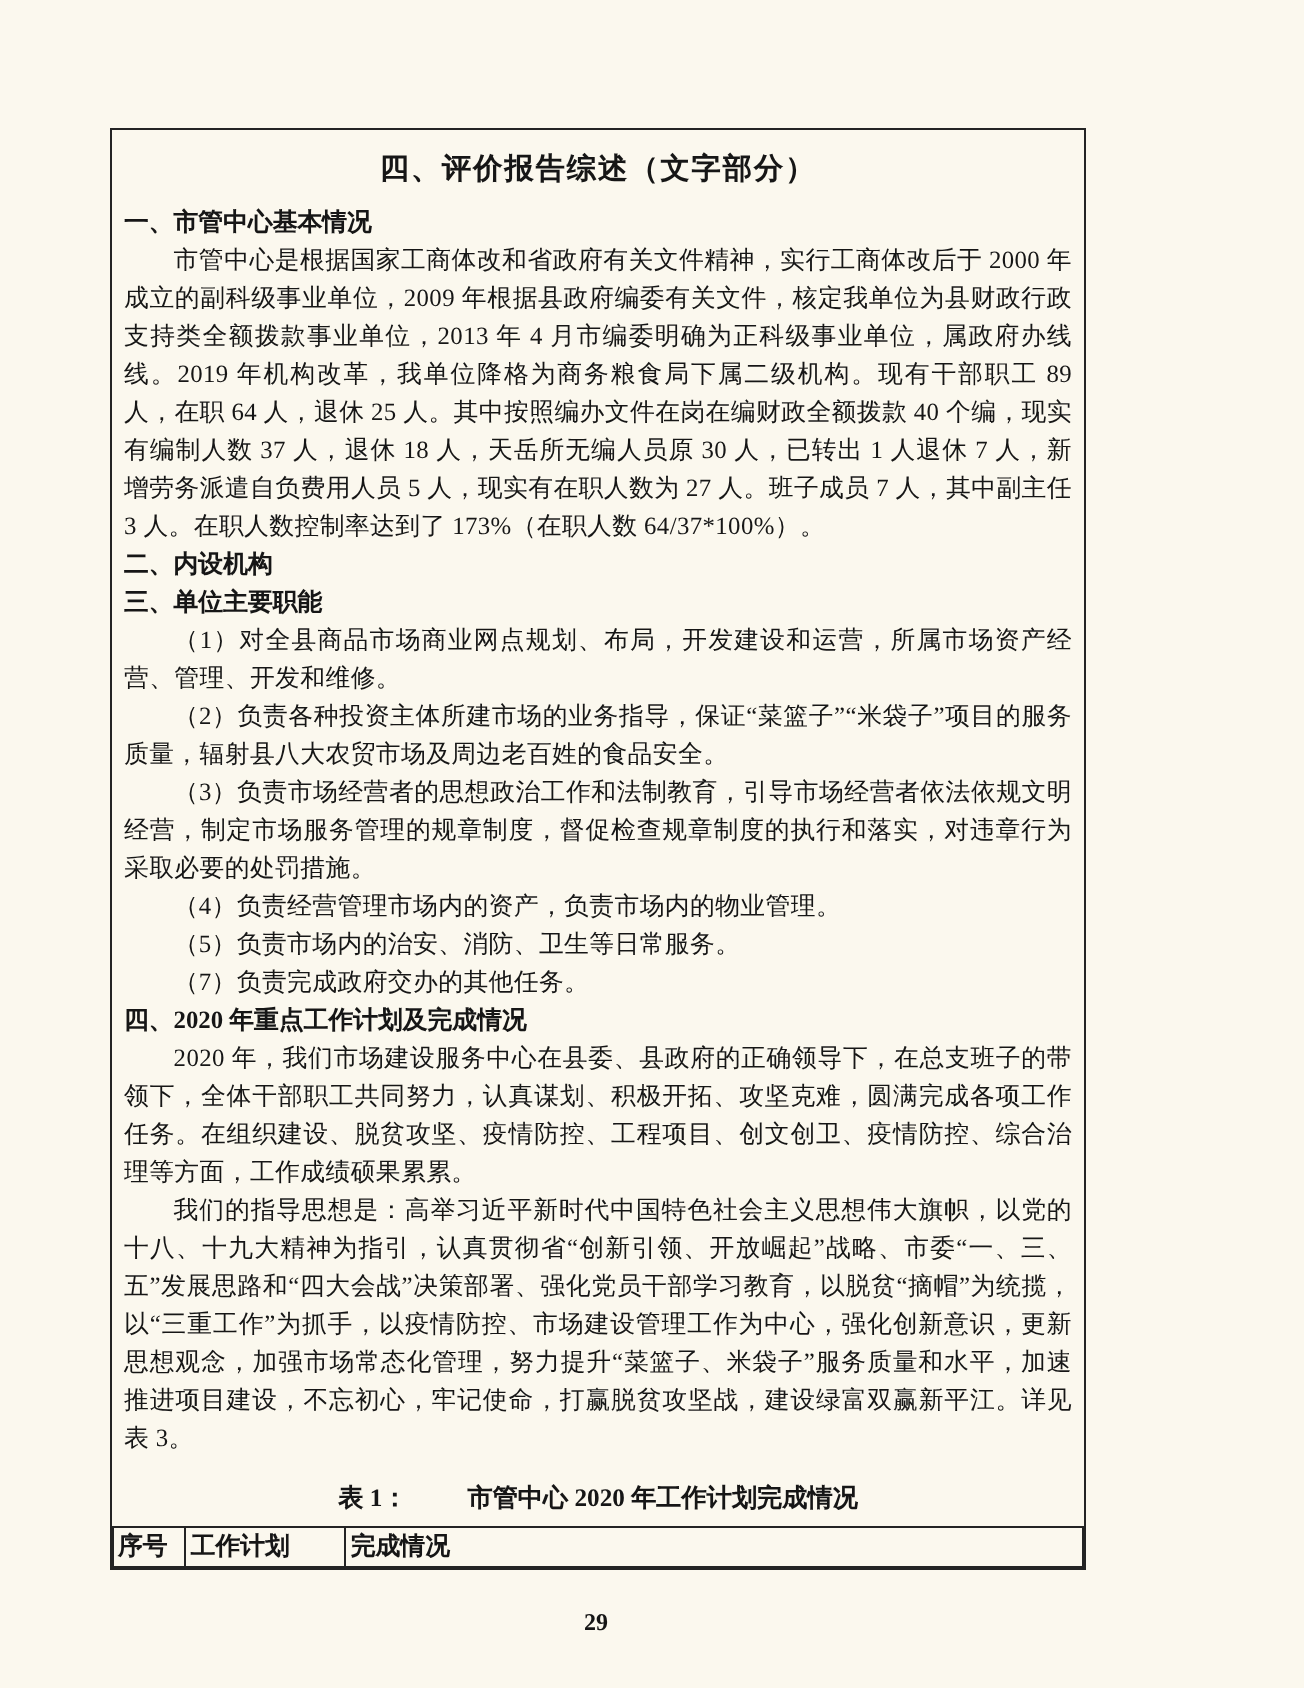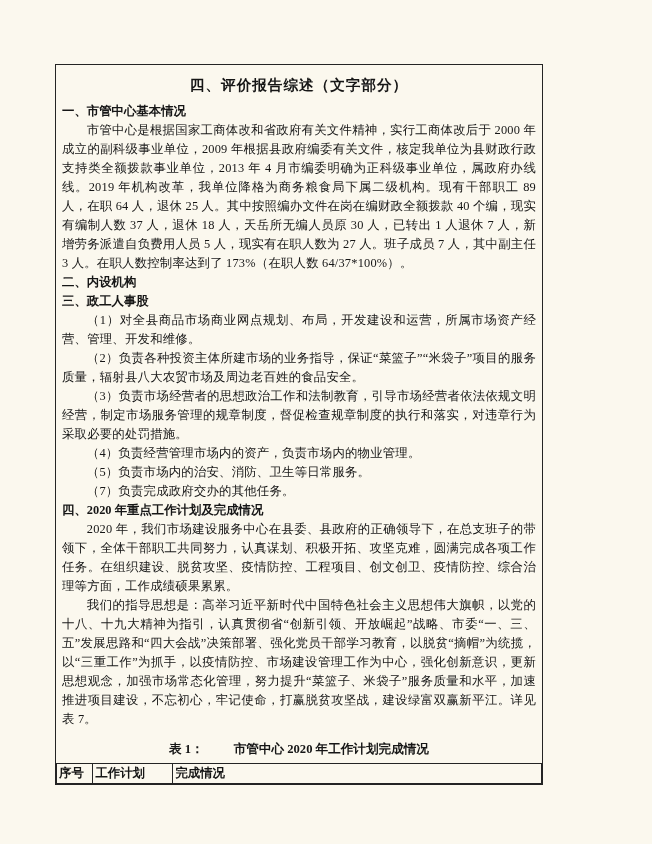--- a/index.html
+++ b/index.html
@@ -102,33 +102,33 @@
     <div class="section">
       <h2 class="section-heading">一、市管中心基本情况</h2>
       <p class="para">市管中心是根据国家工商体改和省政府有关文件精神，实行工商体改后于 2000 年成立的副科级事业单位，2009 年根据县政府编委有关文件，核定我单位为县财政行政支持类全额拨款事业单位，2013 年 4 月市编委明确为正科级事业单位，属政府办线线。2019 年机构改革，我单位降格为商务粮食局下属二级机构。现有干部职工 89 人，在职 64 人，退休 25 人。其中按照编办文件在岗在编财政全额拨款 40 个编，现实有编制人数 37 人，退休 18 人，天岳所无编人员原 30 人，已转出 1 人退休 7 人，新增劳务派遣自负费用人员 5 人，现实有在职人数为 27 人。班子成员 7 人，其中副主任 3 人。在职人数控制率达到了 173%（在职人数 64/37*100%）。</p>
     </div>
 
     <div class="section">
       <h2 class="section-heading">二、内设机构</h2>
     </div>
 
     <div class="section">
-      <h2 class="section-heading">三、政工人事股</h2>
+      <h2 class="section-heading">三、单位主要职能</h2>
       <p class="para">（1）对全县商品市场商业网点规划、布局，开发建设和运营，所属市场资产经营、管理、开发和维修。</p>
       <p class="para">（2）负责各种投资主体所建市场的业务指导，保证“菜篮子”“米袋子”项目的服务质量，辐射县八大农贸市场及周边老百姓的食品安全。</p>
       <p class="para">（3）负责市场经营者的思想政治工作和法制教育，引导市场经营者依法依规文明经营，制定市场服务管理的规章制度，督促检查规章制度的执行和落实，对违章行为采取必要的处罚措施。</p>
       <p class="para">（4）负责经营管理市场内的资产，负责市场内的物业管理。</p>
       <p class="para">（5）负责市场内的治安、消防、卫生等日常服务。</p>
       <p class="para">（7）负责完成政府交办的其他任务。</p>
     </div>
 
     <div class="section">
       <h2 class="section-heading">四、2020 年重点工作计划及完成情况</h2>
       <p class="para">2020 年，我们市场建设服务中心在县委、县政府的正确领导下，在总支班子的带领下，全体干部职工共同努力，认真谋划、积极开拓、攻坚克难，圆满完成各项工作任务。在组织建设、脱贫攻坚、疫情防控、工程项目、创文创卫、疫情防控、综合治理等方面，工作成绩硕果累累。</p>
-      <p class="para">我们的指导思想是：高举习近平新时代中国特色社会主义思想伟大旗帜，以党的十八、十九大精神为指引，认真贯彻省“创新引领、开放崛起”战略、市委“一、三、五”发展思路和“四大会战”决策部署、强化党员干部学习教育，以脱贫“摘帽”为统揽，以“三重工作”为抓手，以疫情防控、市场建设管理工作为中心，强化创新意识，更新思想观念，加强市场常态化管理，努力提升“菜篮子、米袋子”服务质量和水平，加速推进项目建设，不忘初心，牢记使命，打赢脱贫攻坚战，建设绿富双赢新平江。详见表 7。</p>
+      <p class="para">我们的指导思想是：高举习近平新时代中国特色社会主义思想伟大旗帜，以党的十八、十九大精神为指引，认真贯彻省“创新引领、开放崛起”战略、市委“一、三、五”发展思路和“四大会战”决策部署、强化党员干部学习教育，以脱贫“摘帽”为统揽，以“三重工作”为抓手，以疫情防控、市场建设管理工作为中心，强化创新意识，更新思想观念，加强市场常态化管理，努力提升“菜篮子、米袋子”服务质量和水平，加速推进项目建设，不忘初心，牢记使命，打赢脱贫攻坚战，建设绿富双赢新平江。详见表 3。</p>
     </div>
 
     <div class="spacer-grow"></div>
 
     <div class="table-caption">
       <span class="caption-label">表 1：</span><span>市管中心 2020 年工作计划完成情况</span>
     </div>
 
     <table class="plan-table">
       <colgroup>
@@ -140,13 +140,14 @@
         <tr>
           <th>序号</th>
           <th>工作计划</th>
           <th>完成情况</th>
         </tr>
       </tbody>
     </table>
 
   </div>
 
+  <div class="page-number">29</div>
 </div>
 
 </body></html>

